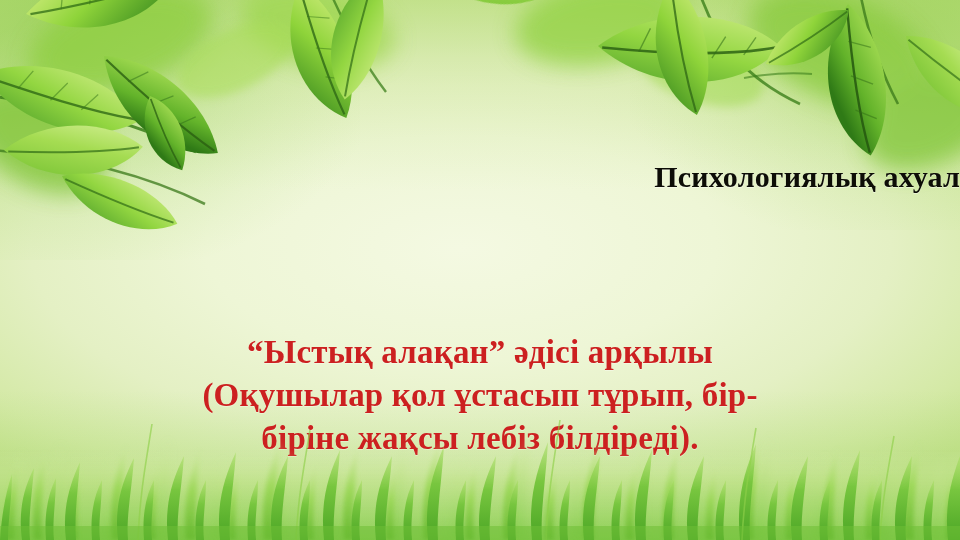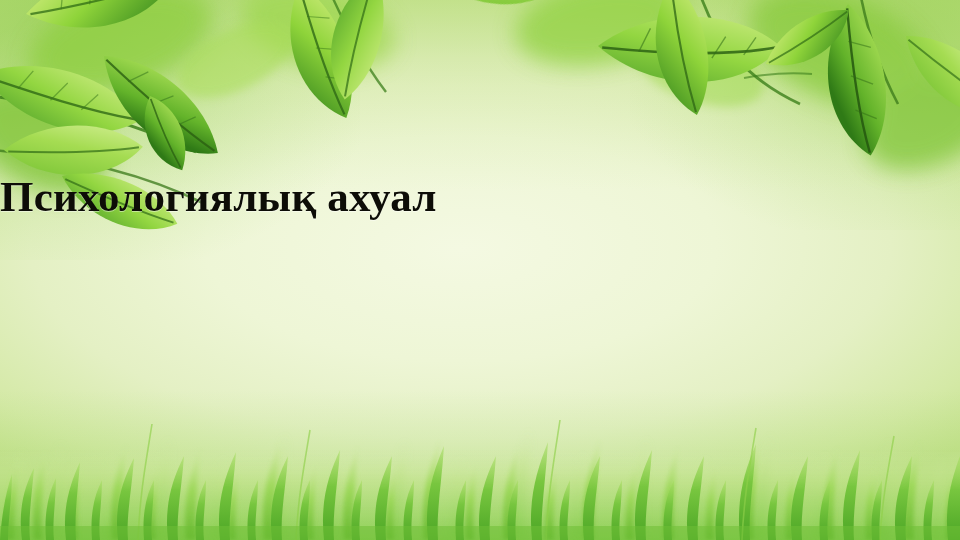--- a/index.html
+++ b/index.html
@@ -60,27 +60,27 @@
     position: absolute;
     left: 0;
     top: 0;
     width: 960px;
     height: 540px;
   }
 
   .title {
     position: absolute;
     left: 0;
-    top: 170px;
+    top: 150px;
     width: 960px;
-    text-align: left;
+    text-align: right;
     color: #0d0d07;
     font-family: "Liberation Serif", "DejaVu Serif", serif;
     font-weight: bold;
-    font-size: 43px;
+    font-size: 30px;
     line-height: 53px;
     letter-spacing: 0.2px;
     text-shadow: 0 1px 0 rgba(255,255,255,0.45);
   }
   .title .l2 { display: block; }
 
   .body-text {
     position: absolute;
     left: 0;
     top: 331px;
@@ -241,20 +241,25 @@
       </g>
     </svg>
   </div>
 
   <div class="content">
 
     <div class="title">
       <span class="l1">Психологиялық ахуал</span>
     </div>
 
+    <div class="body-text">
+      <span>“Ыстық алақан” әдісі арқылы</span>
+      <span>(Оқушылар қол ұстасып тұрып, бір-</span>
+      <span>біріне жақсы лебіз білдіреді).</span>
+    </div>
 
   </div>
 
   <div class="grass-bottom">
     <svg viewBox="0 0 960 160" width="960" height="160" preserveAspectRatio="none">
       <defs>
         <linearGradient id="grBack" x1="0" y1="0" x2="0" y2="1">
           <stop offset="0%" stop-color="#d8ecb0" stop-opacity="0"></stop>
           <stop offset="35%" stop-color="#bfe287" stop-opacity="0.85"></stop>
           <stop offset="100%" stop-color="#7ac943" stop-opacity="1"></stop>

